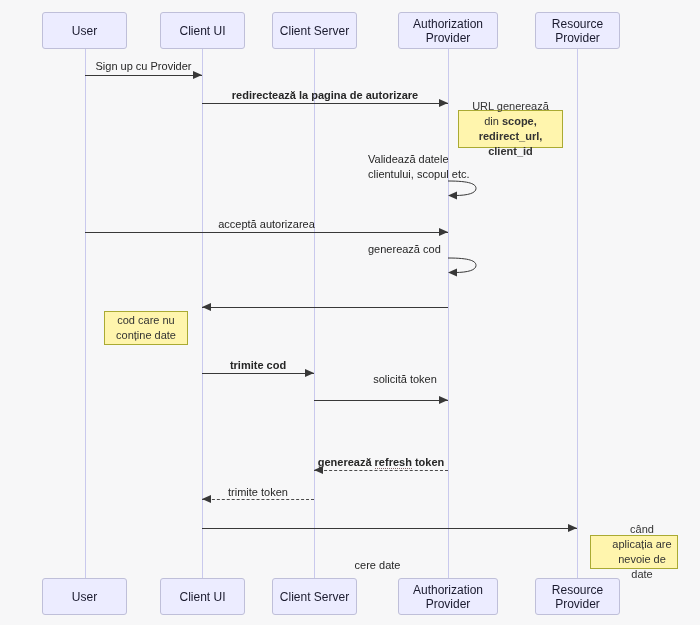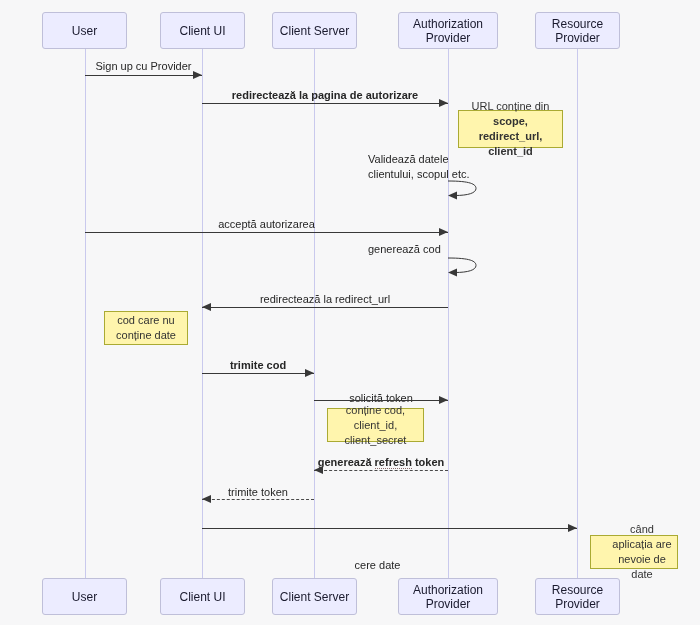--- a/index.html
+++ b/index.html
@@ -105,21 +105,21 @@
 
   <div class="msg-label" style="left:85px; top:59px; width:117px;">Sign up cu Provider</div>
   <div class="msg-line" style="left:85px; top:75px; width:117px;"></div>
   <div class="arrow-right" style="left:193px; top:71px;"></div>
 
   <div class="msg-label" style="left:202px; top:88px; width:246px;font-weight:bold;">redirectează la pagina de autorizare</div>
   <div class="msg-line" style="left:202px; top:103px; width:246px;"></div>
   <div class="arrow-right" style="left:439px; top:99px;"></div>
 
   <div class="note" style="left:458px; top:110px; width:105px; height:38px;">
-    <span><span>URL conține din </span><b>scope,</b><br><b>redirect_url, client_id</b></span>
+    <span><span>URL generează din </span><b>scope,</b><br><b>redirect_url, client_id</b></span>
   </div>
 
   <div class="self-label" style="left:368px; top:152px; width:160px;">
     <span>Validează datele</span><br>
     <span>clientului, scopul etc.</span>
   </div>
   <svg class="self-loop" style="left:448px; top:179px;" width="30" height="22" viewBox="0 0 30 22">
     <path d="M0,2 C22,2 28,5 28,9.5 C28,14 20,16.5 7,16.5" fill="none" stroke="#383838" stroke-width="1"></path>
     <polygon points="9,12.5 9,20.5 0,16.5" fill="#383838"></polygon>
   </svg>
@@ -129,39 +129,35 @@
   <div class="arrow-right" style="left:439px; top:228px;"></div>
 
   <div class="self-label" style="left:368px; top:242px; width:160px;">
     <span>generează cod</span>
   </div>
   <svg class="self-loop" style="left:448px; top:256px;" width="30" height="22" viewBox="0 0 30 22">
     <path d="M0,2 C22,2 28,5 28,9.5 C28,14 20,16.5 7,16.5" fill="none" stroke="#383838" stroke-width="1"></path>
     <polygon points="9,12.5 9,20.5 0,16.5" fill="#383838"></polygon>
   </svg>
 
-  <div class="msg-label" style="left:202px; top:292px; width:246px;">redirectează la redirect_url</div>
   <div class="msg-line" style="left:202px; top:307px; width:246px;"></div>
   <div class="arrow-left" style="left:202px; top:303px;"></div>
 
   <div class="note" style="left:104px; top:311px; width:84px; height:34px;">
     <span><span>cod care nu</span><br><span>conține date</span></span>
   </div>
 
   <div class="msg-label" style="left:202px; top:358px; width:112px;font-weight:bold;">trimite cod</div>
   <div class="msg-line" style="left:202px; top:373px; width:112px;"></div>
   <div class="arrow-right" style="left:305px; top:369px;"></div>
 
-  <div class="msg-label" style="left:314px; top:391px; width:134px;">solicită token</div>
+  <div class="msg-label" style="left:314px; top:372px; width:134px;padding-left:24px;">solicită token</div>
   <div class="msg-line" style="left:314px; top:400px; width:134px;"></div>
   <div class="arrow-right" style="left:439px; top:396px;"></div>
 
-  <div class="note" style="left:327px; top:408px; width:97px; height:34px;">
-    <span><span>conține cod, client_id,</span><br><span>client_secret</span></span>
-  </div>
 
   <div class="msg-label" style="left:314px; top:455px; width:134px;font-weight:bold;">
     <span>generează </span><span class="u-dot">refresh</span><span> token</span>
   </div>
   <div class="msg-line dashed" style="left:314px; top:470px; width:134px;"></div>
   <div class="arrow-left" style="left:314px; top:466px;"></div>
 
   <div class="msg-label" style="left:202px; top:485px; width:112px;">trimite token</div>
   <div class="msg-line dashed" style="left:202px; top:499px; width:112px;"></div>
   <div class="arrow-left" style="left:202px; top:495px;"></div>

